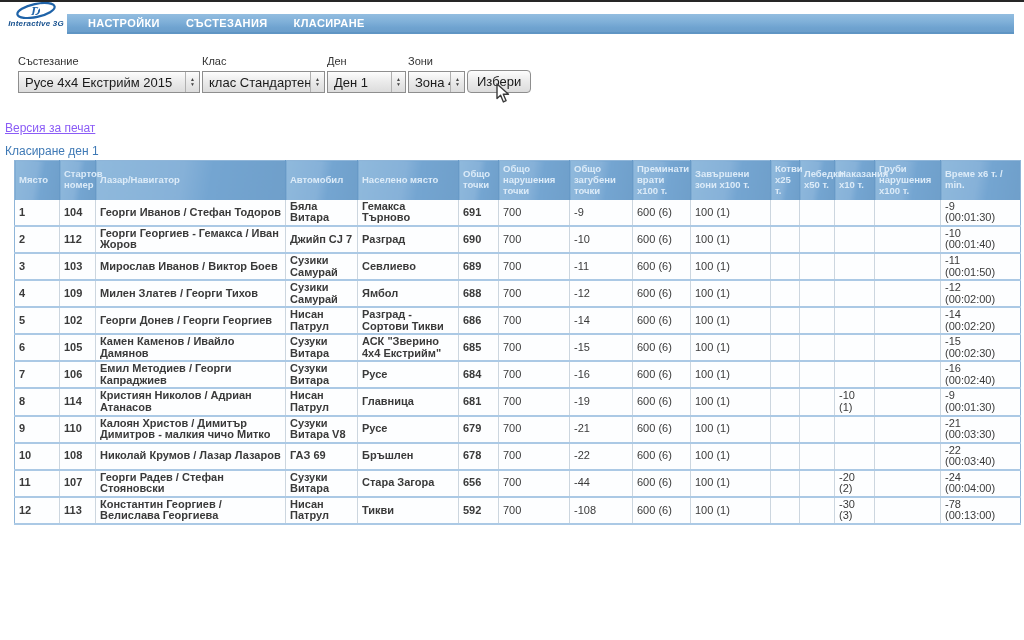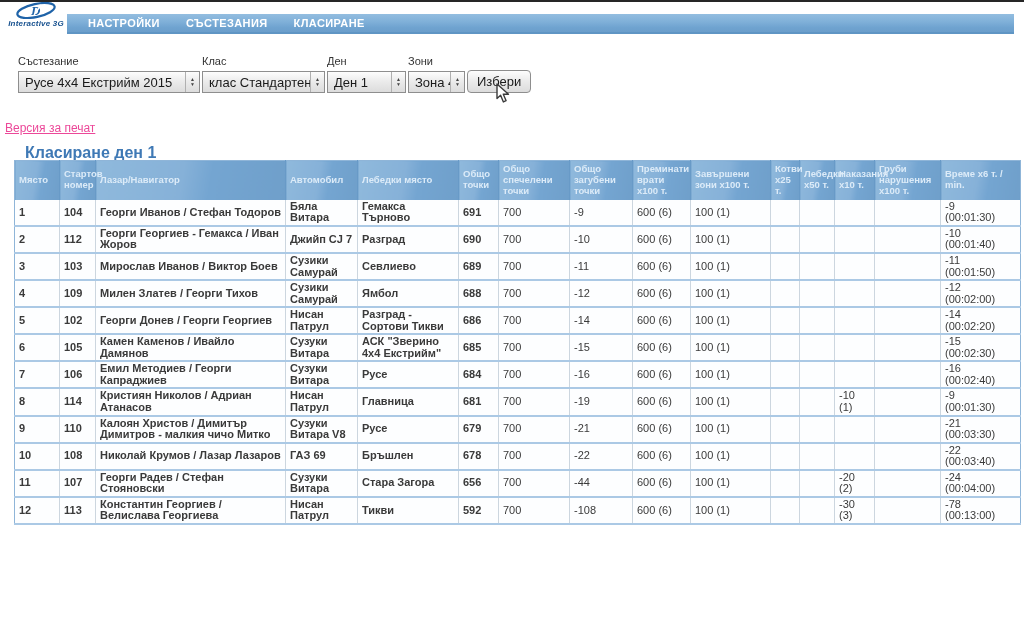--- a/index.html
+++ b/index.html
@@ -40,22 +40,22 @@
     justify-content:center;align-items:center;padding:0 4px;color:#444;line-height:1;
   }
   .select .arrows span{font-size:5px;display:block;}
   .btn{
     height:23px;border:1px solid #8e8e8e;border-radius:4px;box-sizing:border-box;
     background:linear-gradient(180deg,#fdfdfd 0%,#ececec 45%,#dcdcdc 100%);
     font-size:13px;color:#1a1a1a;padding:0 9px;font-family:"Liberation Sans",sans-serif;cursor:pointer;
   }
   .w-comp{width:182px}.w-class{width:123px}.w-day{width:79px}.w-zone{width:57px}
 
-  .print-link{position:absolute;left:5px;top:121px;font-size:12px;color:#ec4899;text-decoration:underline;cursor:pointer;}
-  .page-heading{position:absolute;left:5px;top:144px;font-size:16px;font-weight:bold;color:#3f79b5;margin-left:20px;}
+  .print-link{position:absolute;left:5px;top:121px;font-size:12px;color:#8b5cf6;text-decoration:underline;cursor:pointer;}
+  .page-heading{position:absolute;left:5px;top:144px;font-size:12px;font-weight:normal;color:#3f79b5;}
 
   
   table.results{
     position:absolute;left:14px;top:160px;width:1006px;
     border-collapse:collapse;table-layout:fixed;
     border:1px solid #8fb5d8;border-bottom:2px solid #7ea9cf;
   }
   table.results th{
     background:linear-gradient(100deg,#8fb9dc 0%,#86b1d8 45%,#74a5d1 60%,#6f9fca 100%);
     color:#dcebf8;font-size:9.5px;font-weight:bold;text-align:left;vertical-align:middle;
@@ -156,23 +156,23 @@
     <col style="width:40px">
       <col style="width:66px">
       <col style="width:80px">
   </colgroup>
   <thead>
     <tr>
         <th>Място</th>
         <th>Стартов номер</th>
         <th>Лазар/Навигатор</th>
         <th>Автомобил</th>
-        <th>Лебедки място</th>
+        <th>Населено място</th>
         <th>Общо точки</th>
-        <th>Общо спечелени точки</th>
+        <th>Общо нарушения точки</th>
         <th>Общо загубени точки</th>
         <th>Преминати врати x100 т.</th>
         <th>Завършени зони x100 т.</th>
         <th>Котви x25 т.</th>
         <th>Лебедки x50 т.</th>
         <th>Наказания x10 т.</th>
         <th>Груби нарушения x100 т.</th>
         <th>Време x6 т. / min.</th>
       </tr>
   </thead>

